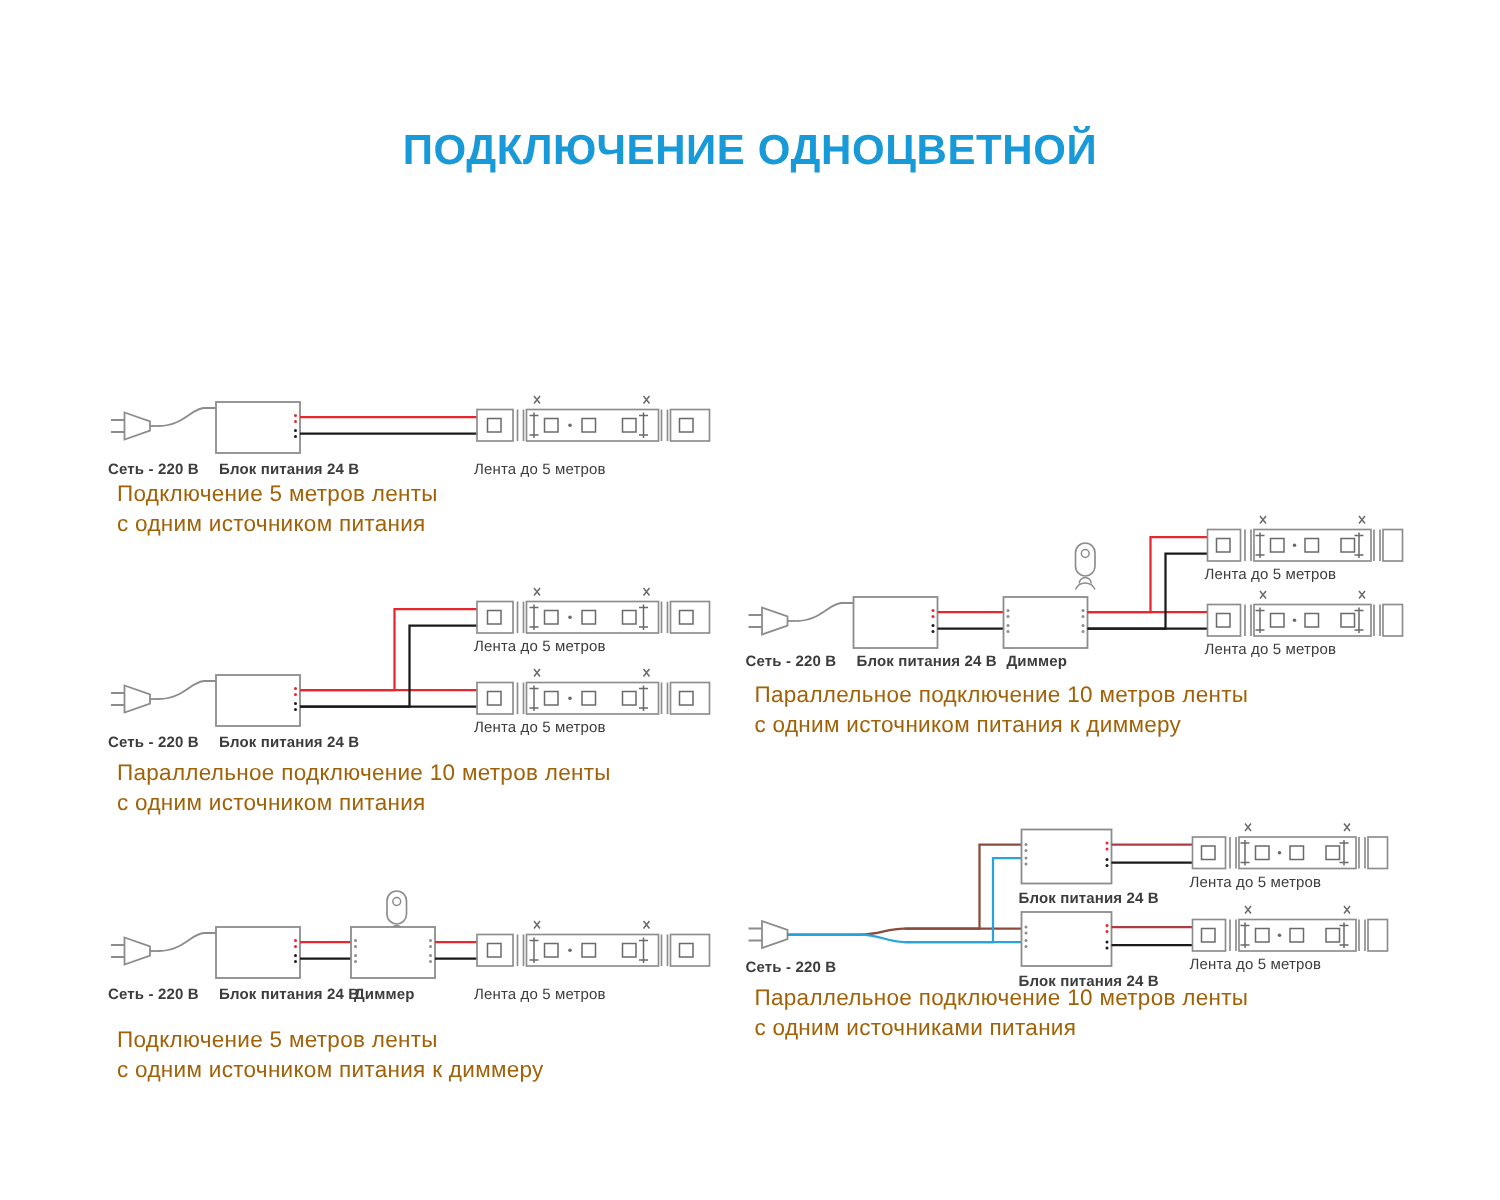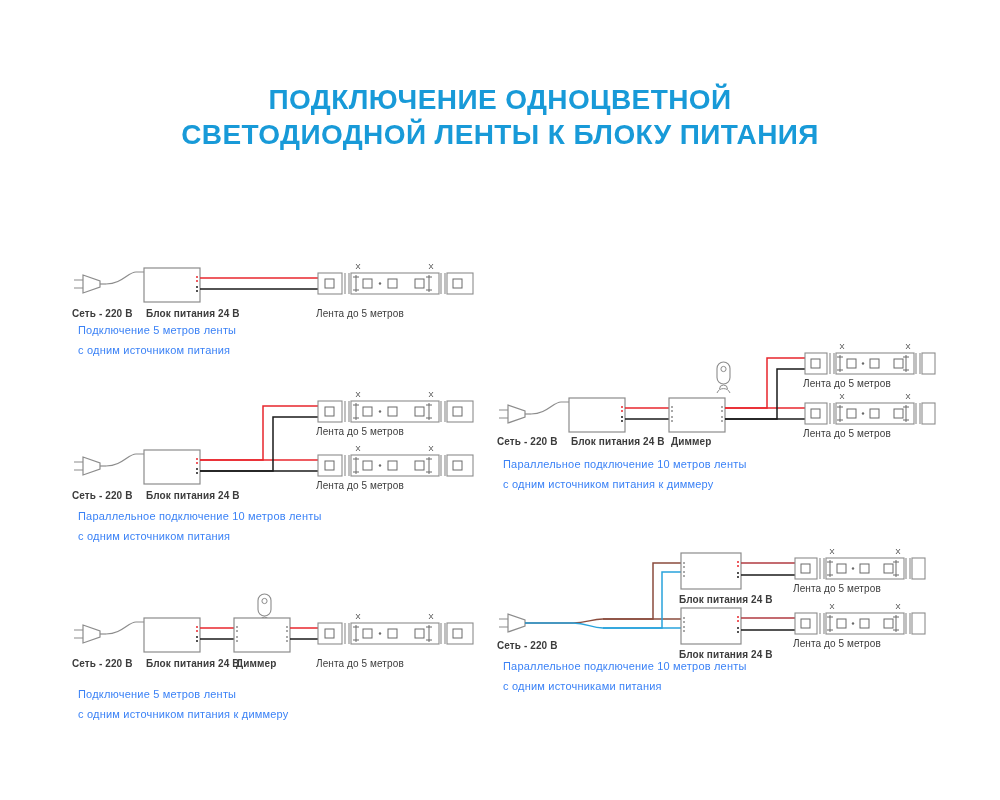--- a/index.html
+++ b/index.html
@@ -12,39 +12,38 @@
 
   .title{
     position:absolute;left:0;top:58px;width:1000px;text-align:center;
     color:#189ad8;font-weight:bold;font-size:28px;line-height:35px;
     letter-spacing:.4px;
   }
   .title div{white-space:nowrap;}
 
   .diagram{position:absolute;}
   .cap{
-    position:absolute;color:#3b82f6;font-size:11px;line-height:20px;
+    position:absolute;color:#a16207;font-size:15px;line-height:20px;
     letter-spacing:.2px;white-space:nowrap;
   }
   .lbl{
     position:absolute;color:#3c3c3c;font-size:10px;white-space:nowrap;
     letter-spacing:.1px;
   }
   .lbl.b{font-weight:bold;}
 
   svg{display:block;overflow:visible;}
 </style>
 </head>
 <body>
 
 <div class="page">
 
   <div class="title">
     <div>ПОДКЛЮЧЕНИЕ ОДНОЦВЕТНОЙ</div>
-    <div>СВЕТОДИОДНОЙ ЛЕНТЫ К БЛОКУ ПИТАНИЯ</div>
   </div>
 
   <div class="diagram" style="left:70px;top:232px;">
     <svg width="420" height="60" viewBox="0 0 420 60">
       <g fill="none" stroke="#8c8c8c" stroke-width="1.2">
         <path d="M4,24 h9 M4,32 h9"></path>
         <path d="M13,19 L30,25 L30,31 L13,37 Z" fill="#ffffff"></path>
         <path d="M30,28 h6"></path>
       </g>
       <path d="M36,28 C52,28 58,16 66,16 L74,16" fill="none" stroke="#8c8c8c" stroke-width="1.2"></path>

